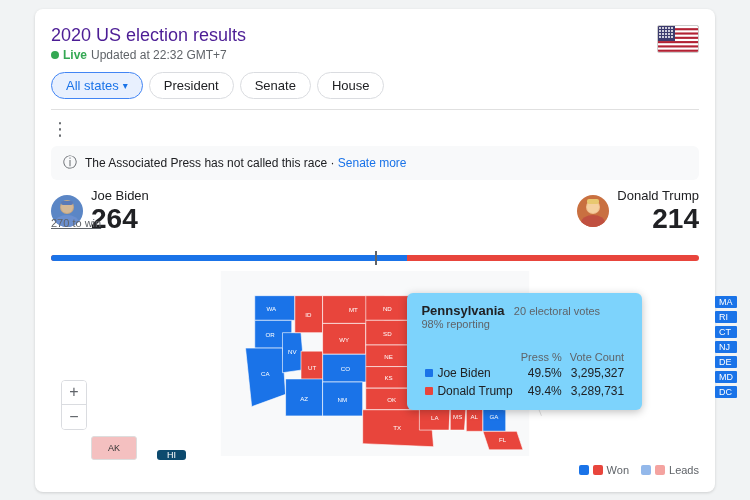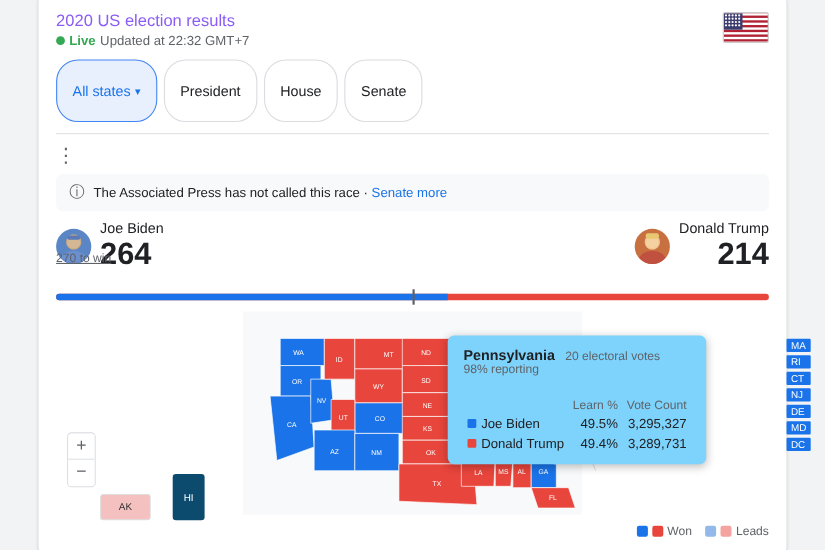--- a/index.html
+++ b/index.html
@@ -20,23 +20,23 @@
       padding: 16px;
       box-shadow: 0 1px 3px rgba(0,0,0,0.15);
       position: relative;
     }
     .header-row {
       display: flex;
       justify-content: space-between;
       align-items: flex-start;
     }
     .title {
-      font-size: 15px;
+      font-size: 18px;
       font-weight: 400;
-      color: #8b5cf6;
+      color: #4c1d95;
     }
     .live-row {
       display: flex;
       align-items: center;
       gap: 4px;
       font-size: 12px;
       color: #5f6368;
       margin-top: 2px;
     }
     .live-dot {
@@ -52,21 +52,21 @@
     }
     
     .tabs {
       display: flex;
       gap: 6px;
       margin-top: 10px;
       flex-wrap: wrap;
       align-items: center;
     }
     .tab {
-      padding: 20px 14px;
+      padding: 5px 14px;
       border-radius: 20px;
       border: 1px solid #dadce0;
       font-size: 13px;
       cursor: pointer;
       color: #202124;
       background: #fff;
       display: flex;
       align-items: center;
       gap: 4px;
     }
@@ -355,24 +355,24 @@
 
   <div class="tabs">
     <div class="tab states">
       <span>All states</span>
       <span class="chevron">▾</span>
     </div>
     <div class="tab">
       <span>President</span>
     </div>
     <div class="tab">
+      <span>Senate</span>
+    </div>
+    <div class="tab">
       <span>House</span>
-    </div>
-    <div class="tab">
-      <span>Senate</span>
     </div>
   </div>
 
   <hr class="divider">
 
   <div class="section-header">
     <div class="more-btn">⋮</div>
   </div>
 
   <div class="info-banner">
@@ -577,38 +577,38 @@
             <button class="zoom-btn" style="width:24px;height:24px;border:none;background:#fff;cursor:pointer;font-size:16px;border-bottom:1px solid #dadce0;color:#5f6368;">+</button>
             <button class="zoom-btn" style="width:24px;height:24px;border:none;background:#fff;cursor:pointer;font-size:16px;color:#5f6368;">−</button>
           </div>
         </div>
         <div style="margin-left:30px;">
           <div style="background:#f4c0c0; border:1px solid #ddd; border-radius:3px; padding:6px 16px; font-size:9px; color:#333; text-align:center;">
             <div>AK</div>
           </div>
         </div>
         <div style="margin-left:10px;">
-          <div style="background:#0c4a6e; border-radius:3px; padding:16px 10px; font-size:9px; color:#fff; text-align:right; position:relative;">
+          <div style="background:#0c4a6e; border-radius:3px; padding:0 10px; font-size:9px; color:#fff; text-align:right; position:relative;">
             <span>HI</span>
           </div>
         </div>
       </div>
 
       
       <div class="popup">
         <div>
           <span class="popup-title">Pennsylvania</span>
           <span class="popup-subtitle" style="margin-left:6px;">20 electoral votes</span>
         </div>
         <div class="reporting-text">98% reporting</div>
         <table class="popup-table">
           <thead>
             <tr>
               <th></th>
-              <th>Learn %</th>
+              <th>Press %</th>
               <th>Vote Count</th>
             </tr>
           </thead>
           <tbody>
             <tr>
               <td>
                 <span class="color-dot" style="background:#1a73e8;"></span>Joe Biden
               </td>
               <td>49.5%</td>
               <td>3,295,327</td>

